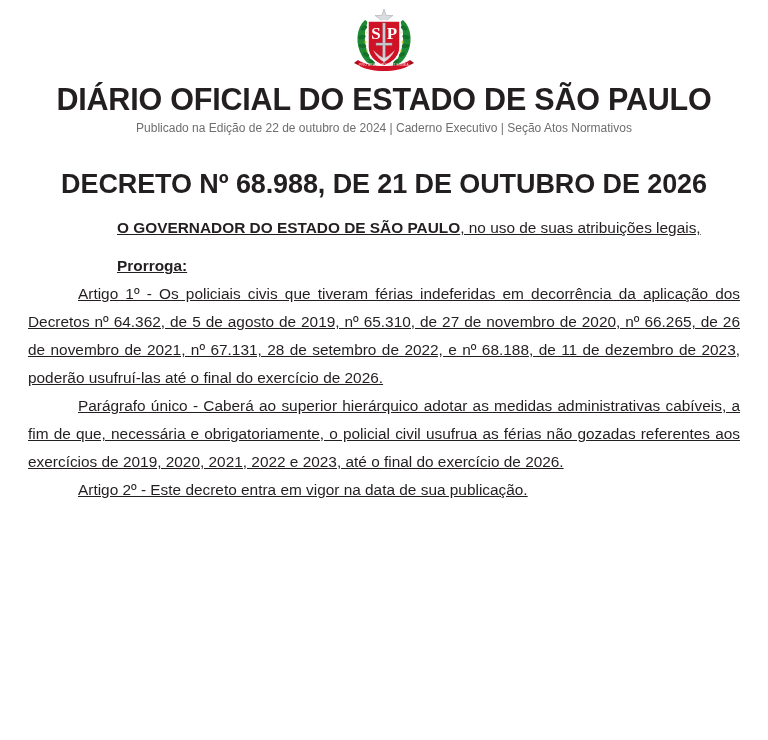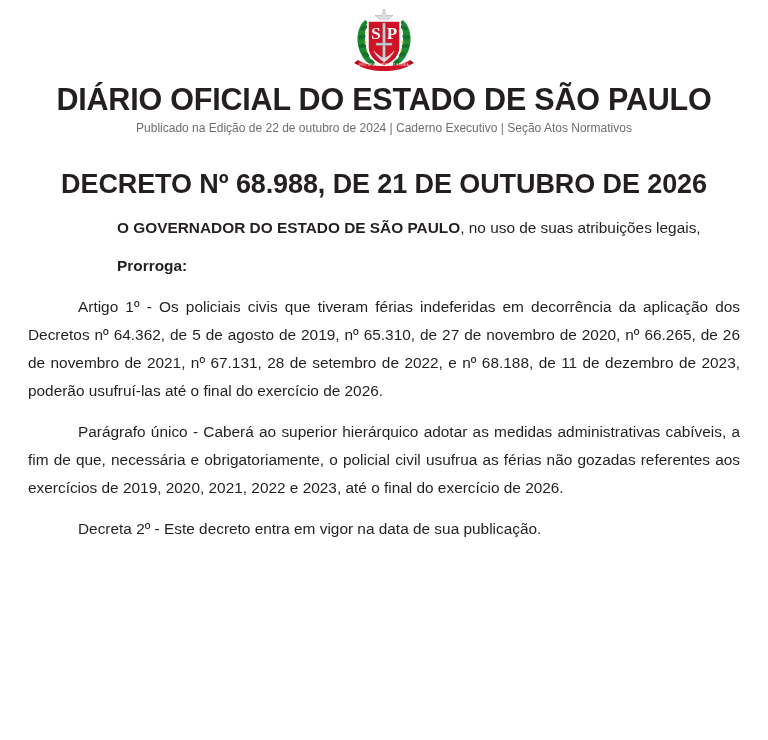--- a/index.html
+++ b/index.html
@@ -85,34 +85,34 @@
   .ementa::after {
     content: "";
     display: inline-block;
     width: 100%;
   }
 
   
   .body-block {
     padding: 0 28px;
     margin-top: 14px;
+    text-decoration: underline;
   }
   p.para {
     margin: 0;
     font-size: 15.4px;
     line-height: 28px;
     text-align: justify;
     text-justify: inter-word;
     color: #231f20;
   }
   p.para.indent {
     text-indent: 50px;
   }
   p.para.spaced {
-    margin-top: 13px;
   }
   .bold {
     font-weight: bold;
   }
 
   .governor-line {
     margin-top: 0;
     padding-left: 89px;
     font-size: 15.4px;
     line-height: 28px;
@@ -197,16 +197,16 @@
     <div class="governor-line">
       <span class="bold">O GOVERNADOR DO ESTADO DE SÃO PAULO</span><span>, no uso de suas atribuições legais,</span>
     </div>
 
     <div class="decreta-line">Prorroga:</div>
 
     <p class="para indent spaced">Artigo 1º - Os policiais civis que tiveram férias indeferidas em decorrência da aplicação dos Decretos nº 64.362, de 5 de agosto de 2019, nº 65.310, de 27 de novembro de 2020, nº 66.265, de 26 de novembro de 2021, nº 67.131, 28 de setembro de 2022, e nº 68.188, de 11 de dezembro de 2023, poderão usufruí-las até o final do exercício de 2026.</p>
 
     <p class="para indent spaced">Parágrafo único - Caberá ao superior hierárquico adotar as medidas administrativas cabíveis, a fim de que, necessária e obrigatoriamente, o policial civil usufrua as férias não gozadas referentes aos exercícios de 2019, 2020, 2021, 2022 e 2023, até o final do exercício de 2026.</p>
 
-    <p class="para indent spaced">Decreta 2º - Este decreto entra em vigor na data de sua publicação.</p>
+    <p class="para indent spaced">Artigo 2º - Este decreto entra em vigor na data de sua publicação.</p>
 
   </div>
 </div>
 
 </body></html>

